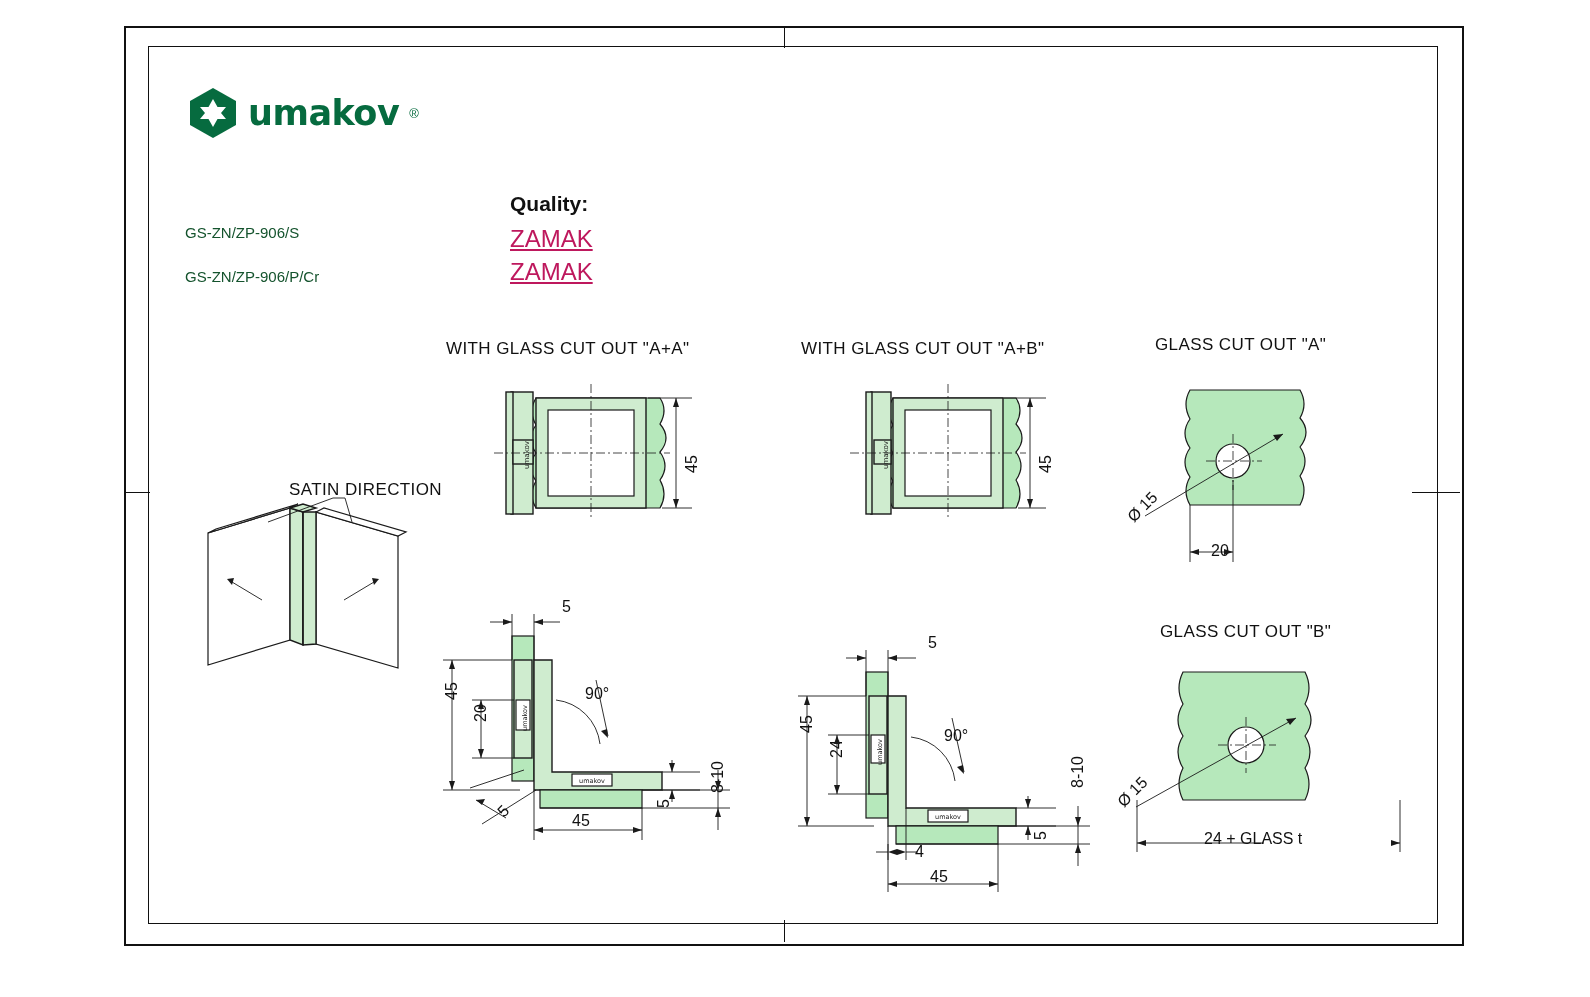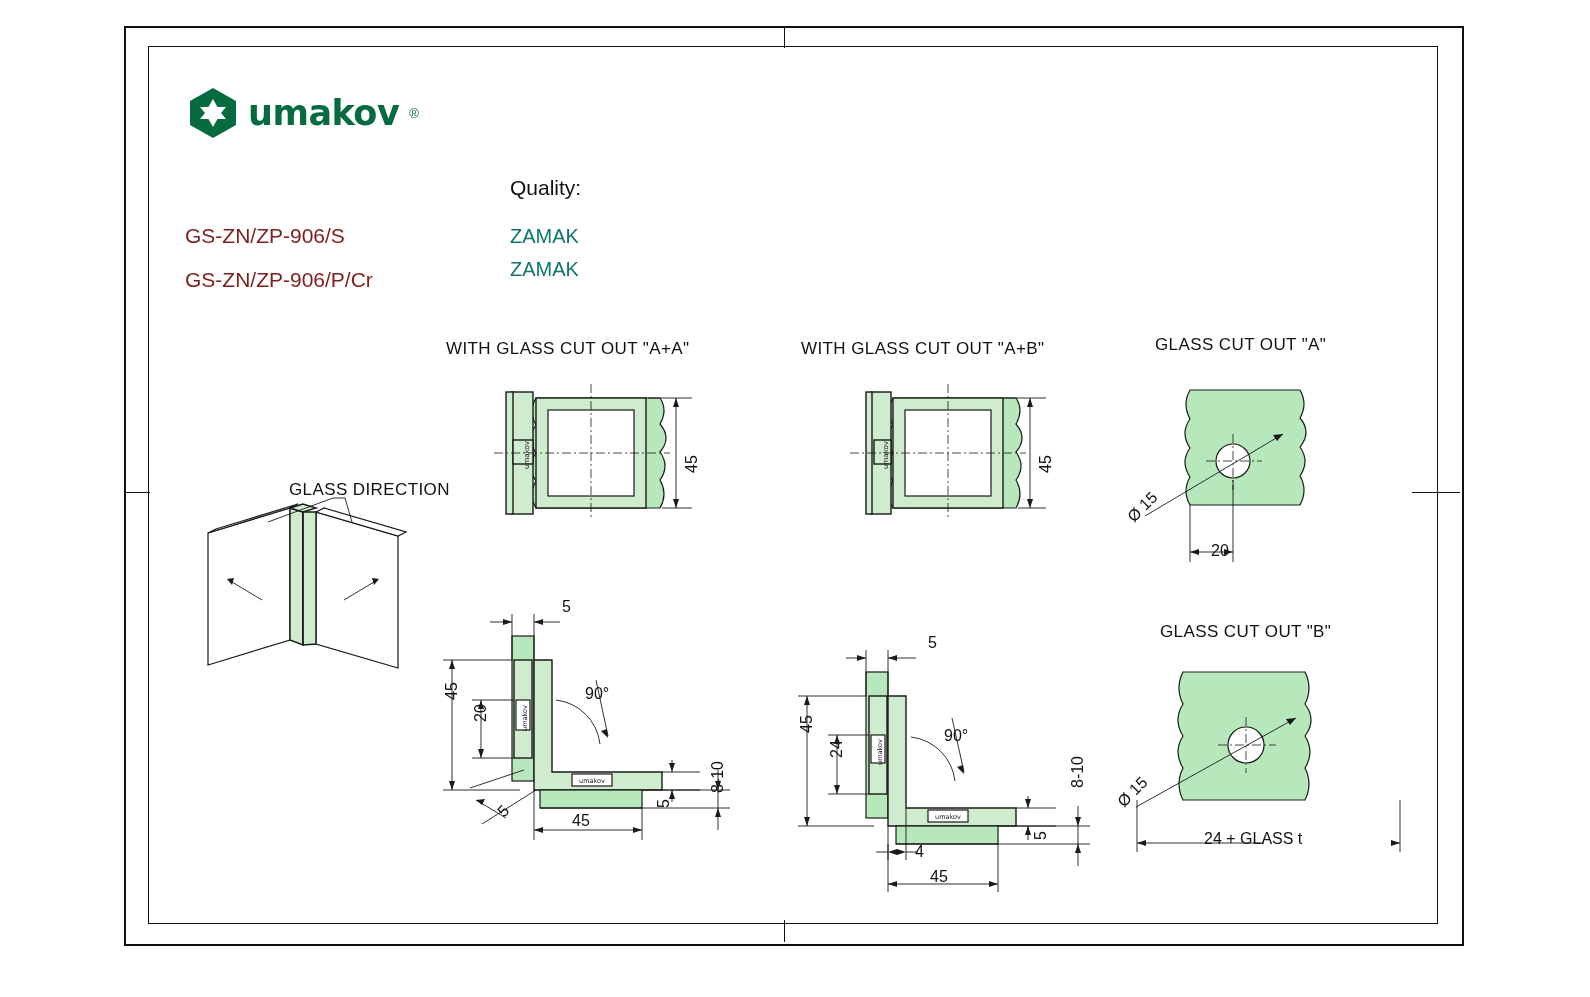--- a/index.html
+++ b/index.html
@@ -11,23 +11,23 @@
   .tick.v{width:1px;}
   .tick.h{height:1px;}
 
   
   .logo{position:absolute;left:186px;top:86px;display:flex;align-items:center;gap:8px;}
   .logo svg{display:block;}
   .logo-word{font-size:35px;font-weight:bold;color:#066b3f;letter-spacing:-0.5px;font-family:"DejaVu Sans",sans-serif;}
   .logo-reg{font-size:13px;color:#066b3f;vertical-align:super;margin-left:2px;}
 
   .txt{position:absolute;white-space:nowrap;font-family:"Liberation Sans",sans-serif;}
-  .code{font-size:21px;color:#7f1d1d;}
+  .code{font-size:15px;color:#14532d;}
   .quality-label{font-size:21px;color:#111;}
-  .quality-val{font-size:20px;color:#0f766e;}
+  .quality-val{font-size:24px;color:#be185d;text-decoration:underline;}
   .caption{font-size:17px;color:#111;letter-spacing:.4px;}
   .dim{font-size:16px;color:#111;}
   .dim.rot{transform:rotate(-90deg);transform-origin:left top;}
   .dim.rot45{transform:rotate(-45deg);transform-origin:left top;}
 
   .svgwrap{position:absolute;left:0;top:0;width:1590px;height:997px;pointer-events:none;}
   .glass{fill:#b6e8bb;stroke:#1a1a1a;stroke-width:1.2;}
   .metal{fill:#cfeccf;stroke:#1a1a1a;stroke-width:1.4;}
   .ln{stroke:#1a1a1a;stroke-width:1.2;fill:none;}
   .lnthin{stroke:#1a1a1a;stroke-width:0.9;fill:none;}
@@ -53,25 +53,25 @@
         <polygon points="27,2 50,15 50,39 27,52 4,39 4,15" fill="#066b3f"></polygon>
         <path d="M27 13 L31.5 21 L40 21 L35 27 L40 33 L31.5 33 L27 41 L22.5 33 L14 33 L19 27 L14 21 L22.5 21 Z" fill="#ffffff"></path>
       </svg>
     </span>
     <span class="logo-word">umakov</span>
     <span class="logo-reg">®</span>
   </div>
 
   <div class="txt code" style="left:185px;top:224px;">GS-ZN/ZP-906/S</div>
   <div class="txt code" style="left:185px;top:268px;">GS-ZN/ZP-906/P/Cr</div>
-  <div class="txt quality-label" style="left:510px;top:176px;">Quality:</div>
+  <div class="txt quality-label" style="left:510px;top:192px;font-weight:bold;">Quality:</div>
   <div class="txt quality-val" style="left:510px;top:225px;">ZAMAK</div>
   <div class="txt quality-val" style="left:510px;top:258px;">ZAMAK</div>
 
-  <div class="txt caption" style="left:289px;top:480px;">GLASS DIRECTION</div>
+  <div class="txt caption" style="left:289px;top:480px;">SATIN DIRECTION</div>
   <div class="txt caption" style="left:446px;top:339px;">WITH GLASS CUT OUT "A+A"</div>
   <div class="txt caption" style="left:801px;top:339px;">WITH GLASS CUT OUT "A+B"</div>
   <div class="txt caption" style="left:1155px;top:335px;">GLASS CUT OUT "A"</div>
   <div class="txt caption" style="left:1160px;top:622px;">GLASS CUT OUT "B"</div>
 
   <div class="txt dim rot" style="left:683px;top:473px;">45</div>
 
   <div class="txt dim rot" style="left:1037px;top:473px;">45</div>
 
   <div class="txt dim rot45" style="left:1124px;top:513px;">Ø 15</div>

